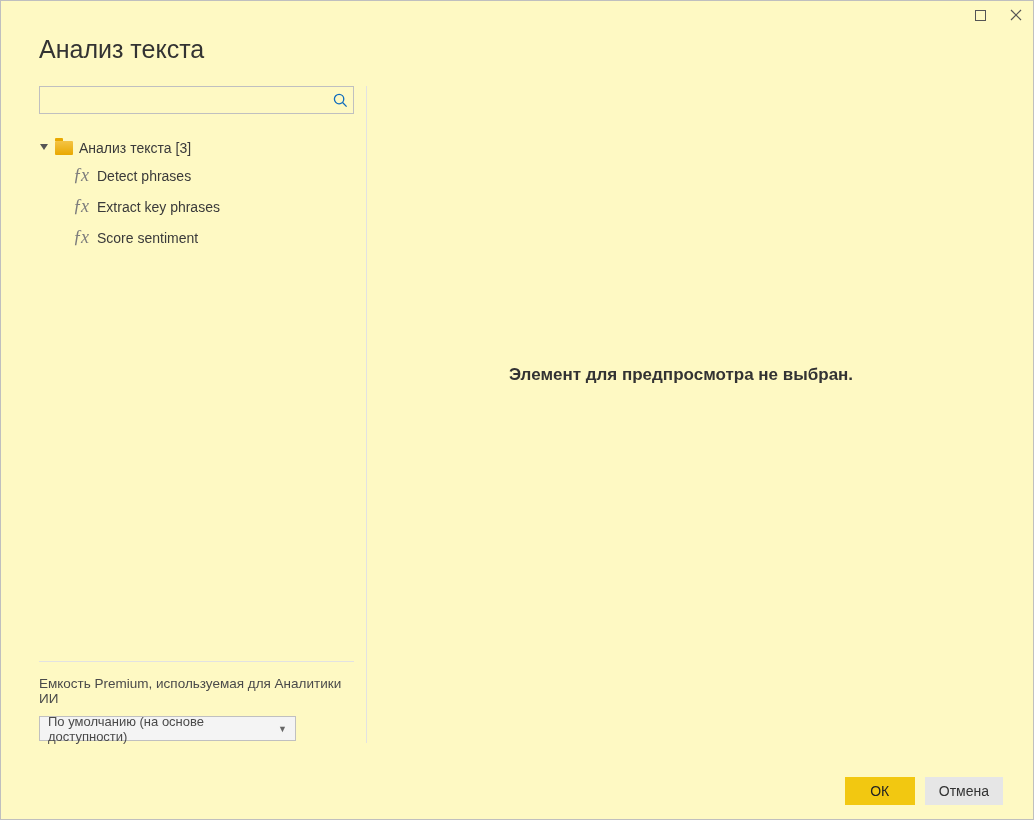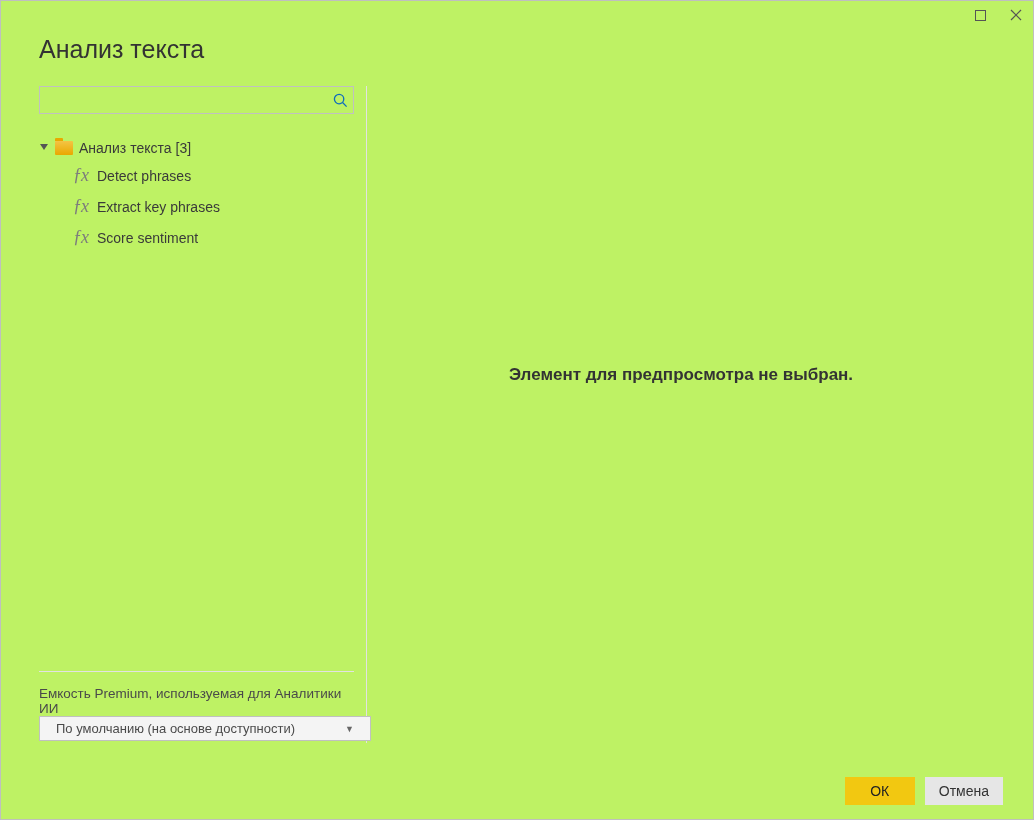--- a/index.html
+++ b/index.html
@@ -15,21 +15,21 @@
       height: 820px;
       overflow: hidden;
     }
     .window {
       width: 1034px;
       height: 820px;
       border: 1px solid #bfbfbf;
       display: flex;
       flex-direction: column;
       position: relative;
-      background: #bef264;
+      background: #fef9c3;
     }
     .titlebar {
       height: 28px;
       display: flex;
       justify-content: flex-end;
       align-items: center;
       padding-right: 10px;
       gap: 22px;
     }
     .titlebar-btn {
@@ -146,34 +146,34 @@
       letter-spacing: -1px;
     }
     .left-bottom {
       border-top: 1px solid #e2e2e2;
       padding-top: 14px;
       padding-bottom: 2px;
     }
     .capacity-label {
       font-size: 13.5px;
       color: #4a4a4a;
-      margin-bottom: 0;
+      margin-bottom: 10px;
     }
     .dropdown {
       border: 1px solid #c0c0c0;
       background: #f4f4f4;
       height: 25px;
       display: flex;
       align-items: center;
       justify-content: space-between;
-      padding: 0 16px;
+      padding: 0 8px;
       font-size: 13px;
       color: #4a4a4a;
       cursor: pointer;
-      width: 332px;
+      width: 257px;
     }
     .dropdown-caret {
       font-size: 9px;
       color: #666;
     }
     .right-panel {
       flex: 1;
       display: flex;
       align-items: center;
       justify-content: center;

